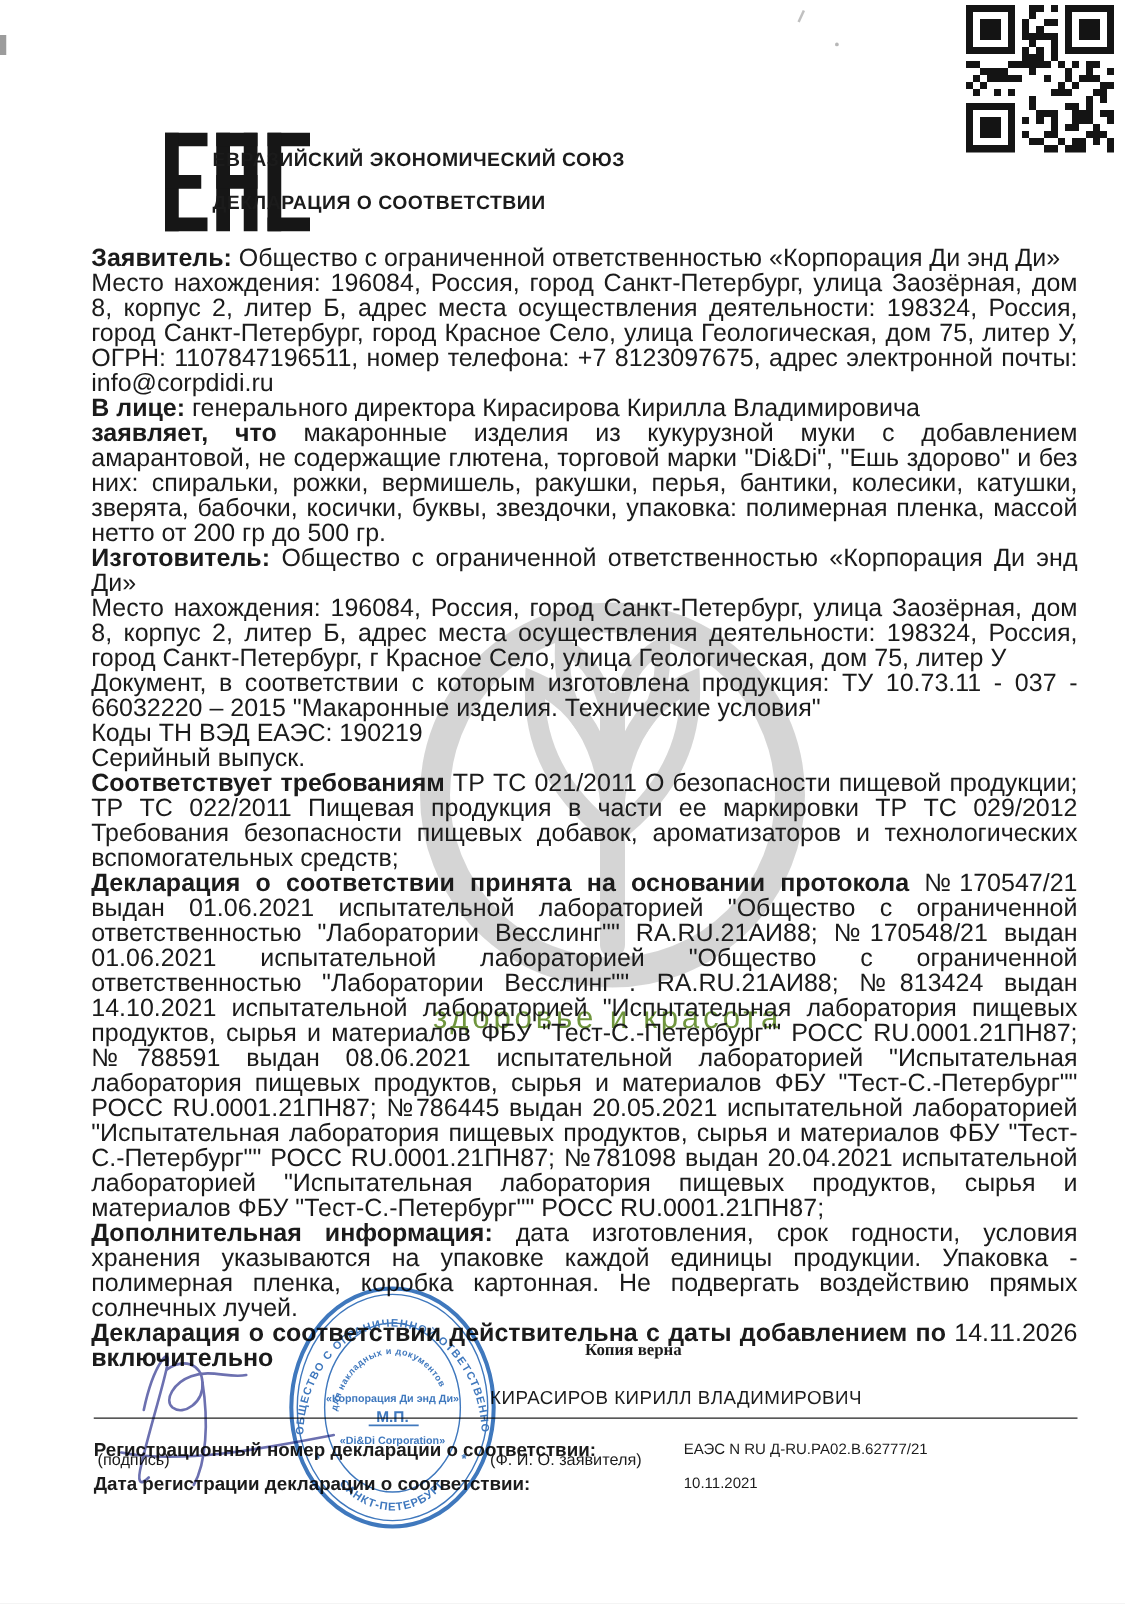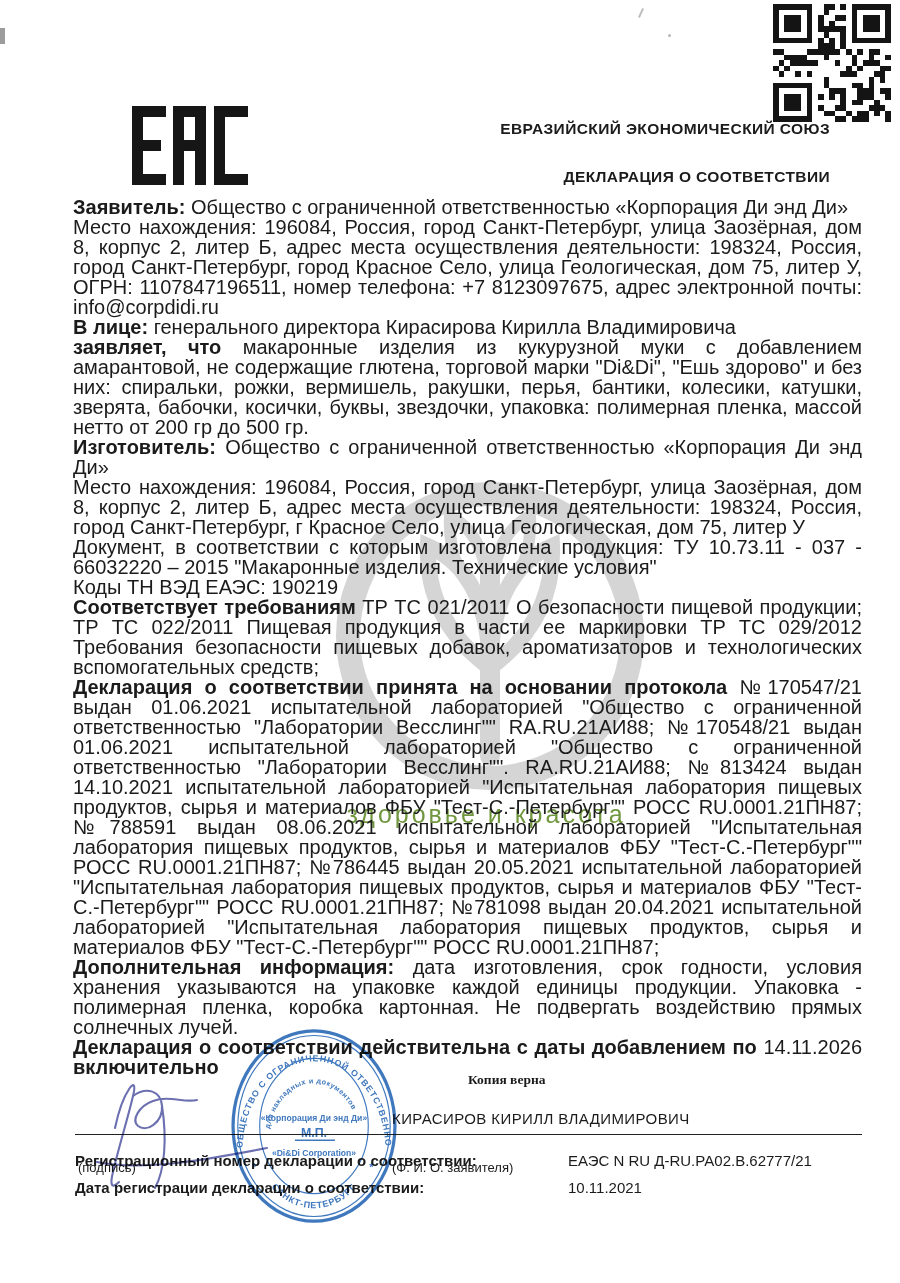--- a/index.html
+++ b/index.html
@@ -1,22 +1,22 @@
 <!DOCTYPE html>
 <html><head>
 <meta charset="utf-8">
 <style>
   html,body{margin:0;padding:0;background:#e8e8e8;}
   .page{position:relative;width:900px;height:1283px;background:#ffffff;overflow:hidden;
         font-family:"Liberation Sans",sans-serif;color:#1b1b1b;}
   
   .eac-logo{position:absolute;left:132px;top:106px;}
-  .titles{position:absolute;left:170px;top:120px;width:660px;text-align:right;}
+  .titles{position:absolute;left:170px;top:120px;width:660px;text-align:left;}
   .title-line{font-weight:700;font-size:15.5px;letter-spacing:.4px;}
-  .title-line + .title-line{margin-top:30px;}
+  .title-line + .title-line{margin-top:16px;}
   .qr{position:absolute;left:772px;top:4px;}
   
   .doc-body{position:absolute;left:73px;top:197px;width:789px;z-index:2;
             font-size:20px;line-height:20px;text-align:justify;}
   .doc-body p{margin:0;}
   .mt10{margin-top:10px;}.mt16{margin-top:16px;}.mt12{margin-top:12px;}
   .mt14{margin-top:14px;}.mt24{margin-top:24px;}
   b{font-weight:700;}
   
   .wm{position:absolute;z-index:1;color:#b4b4b4;pointer-events:none;}
@@ -31,21 +31,21 @@
   .stamp{left:228px;top:1026px;z-index:4;mix-blend-mode:multiply;opacity:.92;}
   .copy-note{left:468px;top:1072px;z-index:3;font-family:"Liberation Serif",serif;
              font-weight:700;font-size:13.5px;text-align:center;}
   .applicant-name{left:392px;top:1110px;z-index:3;font-size:15px;letter-spacing:.4px;text-align:center;}
   .sig-rule{left:75px;top:1134px;width:787px;border-top:1.8px solid #222;z-index:2;}
   .caption{font-size:13px;z-index:3;margin-top:20px;}
   .cap-sign{left:78px;top:1140px;}
   .cap-name{left:392px;top:1140px;}
   
   .foot-label{position:absolute;left:75px;font-weight:700;font-size:15px;z-index:3;}
-  .foot-value{position:absolute;left:568px;font-size:15px;z-index:3;}
+  .foot-value{position:absolute;left:547px;font-size:12px;z-index:3;}
   .row-regnum{top:1152px;}
   .row-regdate{top:1179px;}
   
   .artifact{position:absolute;background:#4a4a4a;opacity:.55;z-index:5;}
 </style>
 </head>
 <body>
 
 <div class="page">
 
@@ -92,20 +92,21 @@
     <p><b>Заявитель:</b><span> Общество с ограниченной ответственностью «Корпорация Ди энд Ди»</span></p>
     <p>Место нахождения: 196084, Россия, город Санкт-Петербург, улица Заозёрная, дом 8, корпус 2, литер Б, адрес места осуществления деятельности: 198324, Россия, город Санкт-Петербург, город Красное Село, улица Геологическая, дом 75, литер У, ОГРН: 1107847196511, номер телефона: +7 8123097675, адрес электронной почты: info@corpdidi.ru</p>
     <p><b>В лице:</b><span> генерального директора Кирасирова Кирилла Владимировича</span></p>
 
     <p class="mt10"><b>заявляет, что</b><span> макаронные изделия из кукурузной муки с добавлением амарантовой, не содержащие глютена, торговой марки "Di&amp;Di", "Ешь здорово" и без них: спиральки, рожки, вермишель, ракушки, перья, бантики, колесики, катушки, зверята, бабочки, косички, буквы, звездочки, упаковка: полимерная пленка, массой нетто от 200 гр до 500 гр.</span></p>
 
     <p class="mt16"><b>Изготовитель:</b><span> Общество с ограниченной ответственностью «Корпорация Ди энд Ди»</span></p>
     <p>Место нахождения: 196084, Россия, город Санкт-Петербург, улица Заозёрная, дом 8, корпус 2, литер Б, адрес места осуществления деятельности: 198324, Россия, город Санкт-Петербург, г Красное Село, улица Геологическая, дом 75, литер У</p>
     <p>Документ, в соответствии с которым изготовлена продукция: ТУ 10.73.11 - 037 - 66032220 – 2015 "Макаронные изделия. Технические условия"</p>
     <p>Коды ТН ВЭД ЕАЭС: 190219</p>
+    <p>Серийный выпуск.</p>
 
     <p class="mt12"><b>Соответствует требованиям</b><span> ТР ТС 021/2011 О безопасности пищевой продукции; ТР ТС 022/2011 Пищевая продукция в части ее маркировки ТР ТС 029/2012 Требования безопасности пищевых добавок, ароматизаторов и технологических вспомогательных средств;</span></p>
 
     <p class="mt14"><b>Декларация о соответствии принята на основании протокола</b><span> №170547/21 выдан 01.06.2021 испытательной лабораторией "Общество с ограниченной ответственностью "Лаборатории Весслинг"" RA.RU.21АИ88; №170548/21 выдан 01.06.2021 испытательной лабораторией "Общество с ограниченной ответственностью "Лаборатории Весслинг"". RA.RU.21АИ88; №813424 выдан 14.10.2021 испытательной лабораторией "Испытательная лаборатория пищевых продуктов, сырья и материалов ФБУ "Тест-С.-Петербург"" РОСС RU.0001.21ПН87; №788591 выдан 08.06.2021 испытательной лабораторией "Испытательная лаборатория пищевых продуктов, сырья и материалов ФБУ "Тест-С.-Петербург"" РОСС RU.0001.21ПН87; №786445 выдан 20.05.2021 испытательной лабораторией "Испытательная лаборатория пищевых продуктов, сырья и материалов ФБУ "Тест-С.-Петербург"" РОСС RU.0001.21ПН87; №781098 выдан 20.04.2021 испытательной лабораторией "Испытательная лаборатория пищевых продуктов, сырья и материалов ФБУ "Тест-С.-Петербург"" РОСС RU.0001.21ПН87;</span></p>
 
     <p class="mt24"><b>Дополнительная информация:</b><span> дата изготовления, срок годности, условия хранения указываются на упаковке каждой единицы продукции. Упаковка -  полимерная пленка, коробка картонная. Не подвергать воздействию прямых солнечных лучей.</span></p>
 
     <p class="mt14"><b>Декларация о соответствии действительна с даты добавлением по</b><span> 14.11.2026 </span><b>включительно</b></p>
   </div>
 

